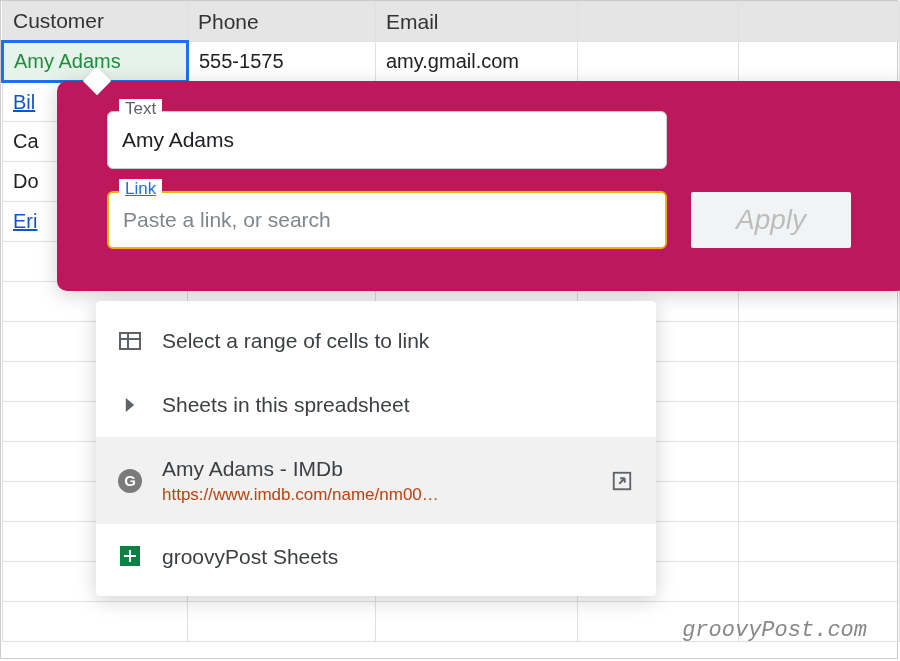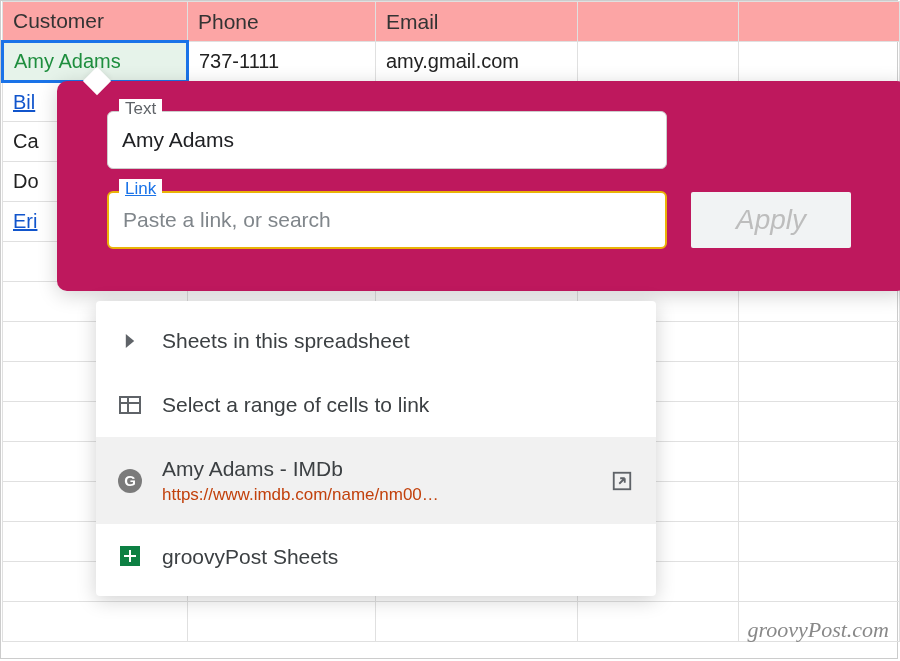--- a/index.html
+++ b/index.html
@@ -27,21 +27,21 @@
     th, td {
       border: 1px solid #e0e0e0;
       padding: 6px 10px;
       text-align: left;
       height: 40px;
       font-weight: normal;
       overflow: hidden;
       white-space: nowrap;
     }
     th {
-      background: #fca5a5;
+      background: #e5e5e5;
       color: #333;
       font-size: 21px;
     }
     .col-a { width: 185px; }
     .col-b { width: 188px; }
     .col-c { width: 202px; }
     .col-d { width: 161px; }
     .col-e { width: 161px; }
     .selected-cell {
       border: 3px solid #1a73e8 !important;
@@ -159,24 +159,24 @@
       font-size: 17px;
       color: #c2410c;
       margin-top: 2px;
     }
     .dd-item .open-icon {
       color: #5f6368;
     }
     .watermark {
       position: absolute;
       bottom: 15px;
-      right: 8px;
+      right: 30px;
       color: #888;
       font-style: italic;
-      font-family: Liberation Serif, serif;
+      font-family: Liberation Mono, monospace;
       font-size: 22px;
     }
     svg { display: block; }
   </style>
 </head>
 <body>
 
 <div class="spreadsheet">
   <table>
     <colgroup>
@@ -189,21 +189,21 @@
     <tbody>
         <tr>
       <th>Customer</th>
       <th>Phone</th>
       <th>Email</th>
       <th></th>
       <th></th>
     </tr>
     <tr>
       <td class="selected-cell">Amy Adams</td>
-      <td>737-1111</td>
+      <td>555-1575</td>
       <td>amy.gmail.com</td>
       <td></td>
       <td></td>
     </tr>
     <tr>
       <td class="link-cell">Bil</td>
       <td></td>
           <td></td>
           <td></td>
           <td></td>
@@ -314,35 +314,35 @@
         <span class="field-label focused">Link</span>
         <input class="field focused" type="text" placeholder="Paste a link, or search" style="">
       </div>
       <button class="apply-btn">Apply</button>
     </div>
   </div>
 
   <div class="dropdown">
     <div class="dd-item">
       <span class="icon">
-        <svg width="14" height="14" viewBox="0 0 10 10">
-            <path d="M2 0 L8 5 L2 10 Z" fill="#5f6368"></path>
-          </svg>
-      </span>
-      <span class="text">Sheets in this spreadsheet</span>
-    </div>
-    <div class="dd-item">
-      <span class="icon">
         <svg width="24" height="24" viewBox="0 0 24 24">
             <rect x="2" y="4" width="20" height="16" fill="none" stroke="#5f6368" stroke-width="2"></rect>
             <line x1="2" y1="10" x2="22" y2="10" stroke="#5f6368" stroke-width="2"></line>
             <line x1="10" y1="4" x2="10" y2="20" stroke="#5f6368" stroke-width="2"></line>
           </svg>
       </span>
       <span class="text">Select a range of cells to link</span>
+    </div>
+    <div class="dd-item">
+      <span class="icon">
+        <svg width="14" height="14" viewBox="0 0 10 10">
+            <path d="M2 0 L8 5 L2 10 Z" fill="#5f6368"></path>
+          </svg>
+      </span>
+      <span class="text">Sheets in this spreadsheet</span>
     </div>
     <div class="dd-item highlighted">
       <span class="icon">
         <svg width="26" height="26" viewBox="0 0 26 26">
             <circle cx="13" cy="13" r="12" fill="#7b7b7b"></circle>
             <text x="13" y="18" text-anchor="middle" fill="#fff" font-size="15" font-family="Arial" font-weight="bold">G</text>
           </svg>
       </span>
       <span class="text">
         <div>Amy Adams - IMDb</div>

